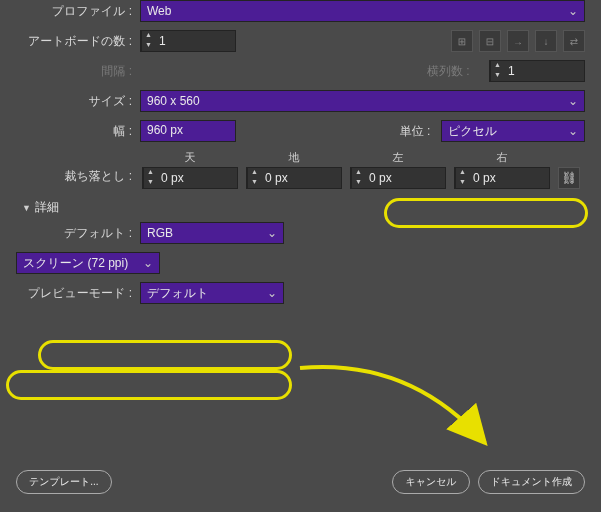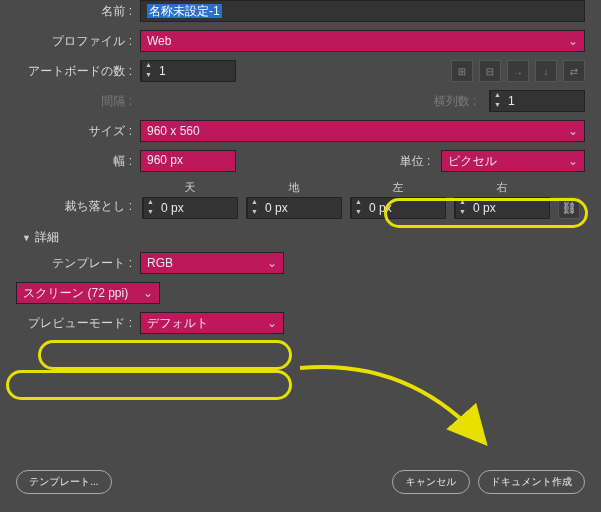--- a/index.html
+++ b/index.html
@@ -2,21 +2,21 @@
 <html><head>
 <meta charset="utf-8">
 <style>
   * { box-sizing: border-box; margin: 0; padding: 0; font-family: -apple-system, "Hiragino Sans", sans-serif; }
   body { background: #4a4a4a; width: 601px; height: 512px; color: #d8d8d8; font-size: 12px; position: relative; }
   .dialog { width: 100%; height: 100%; }
   .title-bar { text-align: center; padding: 6px 0 14px; font-size: 13px; color: #e0e0e0; }
   .form { padding: 0 16px; }
   .row { display: flex; align-items: center; margin-bottom: 8px; gap: 6px; }
   .label { width: 118px; text-align: right; color: #d8d8d8; padding-right: 2px; }
-  .input, .select { background: #be185d; border: 1px solid #232323; color: #e8e8e8; height: 22px; padding: 2px 6px; font-size: 12px; }
+  .input, .select { background: #4c1d95; border: 1px solid #232323; color: #e8e8e8; height: 22px; padding: 2px 6px; font-size: 12px; }
   .input.hl { background: #333; color: #fff; }
   .selected { background: #2a6fcd; color: #fff; padding: 0 2px; }
   .select { display: flex; align-items: center; justify-content: space-between; cursor: pointer; }
   .chev { width: 10px; text-align: center; color: #c8c8c8; }
   .full { flex: 1; }
   .w70 { width: 72px; }
   .w90 { width: 96px; }
   .w140 { width: 144px; }
   .disabled { color: #7a7a7a; }
   .link { height: 22px; width: 22px; border: 1px solid #555; background: #3a3a3a; display:flex; align-items:center; justify-content:center; }
@@ -45,26 +45,20 @@
   .pill { border:1px solid #aaa; border-radius: 12px; padding: 4px 12px; color:#eaeaea; background:transparent; font-size:10px; cursor:pointer; }
   .spacer { flex:1; }
   .arrow-svg { position:absolute; left:290px; top:348px; width:220px; height:120px; pointer-events:none; }
 </style>
 </head>
 <body>
 
 <div class="dialog">
   <div class="form">
 
-    <div class="row">
-      <div class="label">名前 :</div>
-      <div class="input hl full">
-        <span class="selected">名称未設定-1</span>
-      </div>
-    </div>
 
     <div class="row">
       <div class="label">プロファイル :</div>
       <div class="select full">
         <span>Web</span>
         <span class="chev">⌄</span>
       </div>
     </div>
 
     <div class="row">
@@ -82,21 +76,21 @@
         <div class="strip-btn">⊟</div>
         <div class="strip-btn">→</div>
         <div class="strip-btn">↓</div>
         <div class="strip-btn">⇄</div>
       </div>
     </div>
 
     <div class="row">
       <div class="label disabled">間隔 :</div>
       <div style="flex:1"></div>
-      <div class="disabled" style="width:56px; text-align:center;">横列数 :</div>
+      <div class="disabled" style="width:56px; text-align:left;">横列数 :</div>
       <div class="stepper w70 disabled">
         <div class="step-btns">
             <span>▲</span>
             <span>▼</span>
           </div>
         <div class="step-val">1</div>
       </div>
     </div>
 
     <div class="row">
@@ -163,21 +157,21 @@
       </div>
       <div class="link">⛓</div>
     </div>
 
     <div class="sect-hdr">
       <span class="tri">▼</span>
       <span>詳細</span>
     </div>
 
     <div class="row">
-      <div class="label">テンプレート :</div>
+      <div class="label">デフォルト :</div>
       <div class="select w140">
         <span>RGB</span>
         <span class="chev">⌄</span>
       </div>
     </div>
 
     <div class="row">
       <div class="select w140">
         <span>スクリーン (72 ppi)</span>
         <span class="chev">⌄</span>

